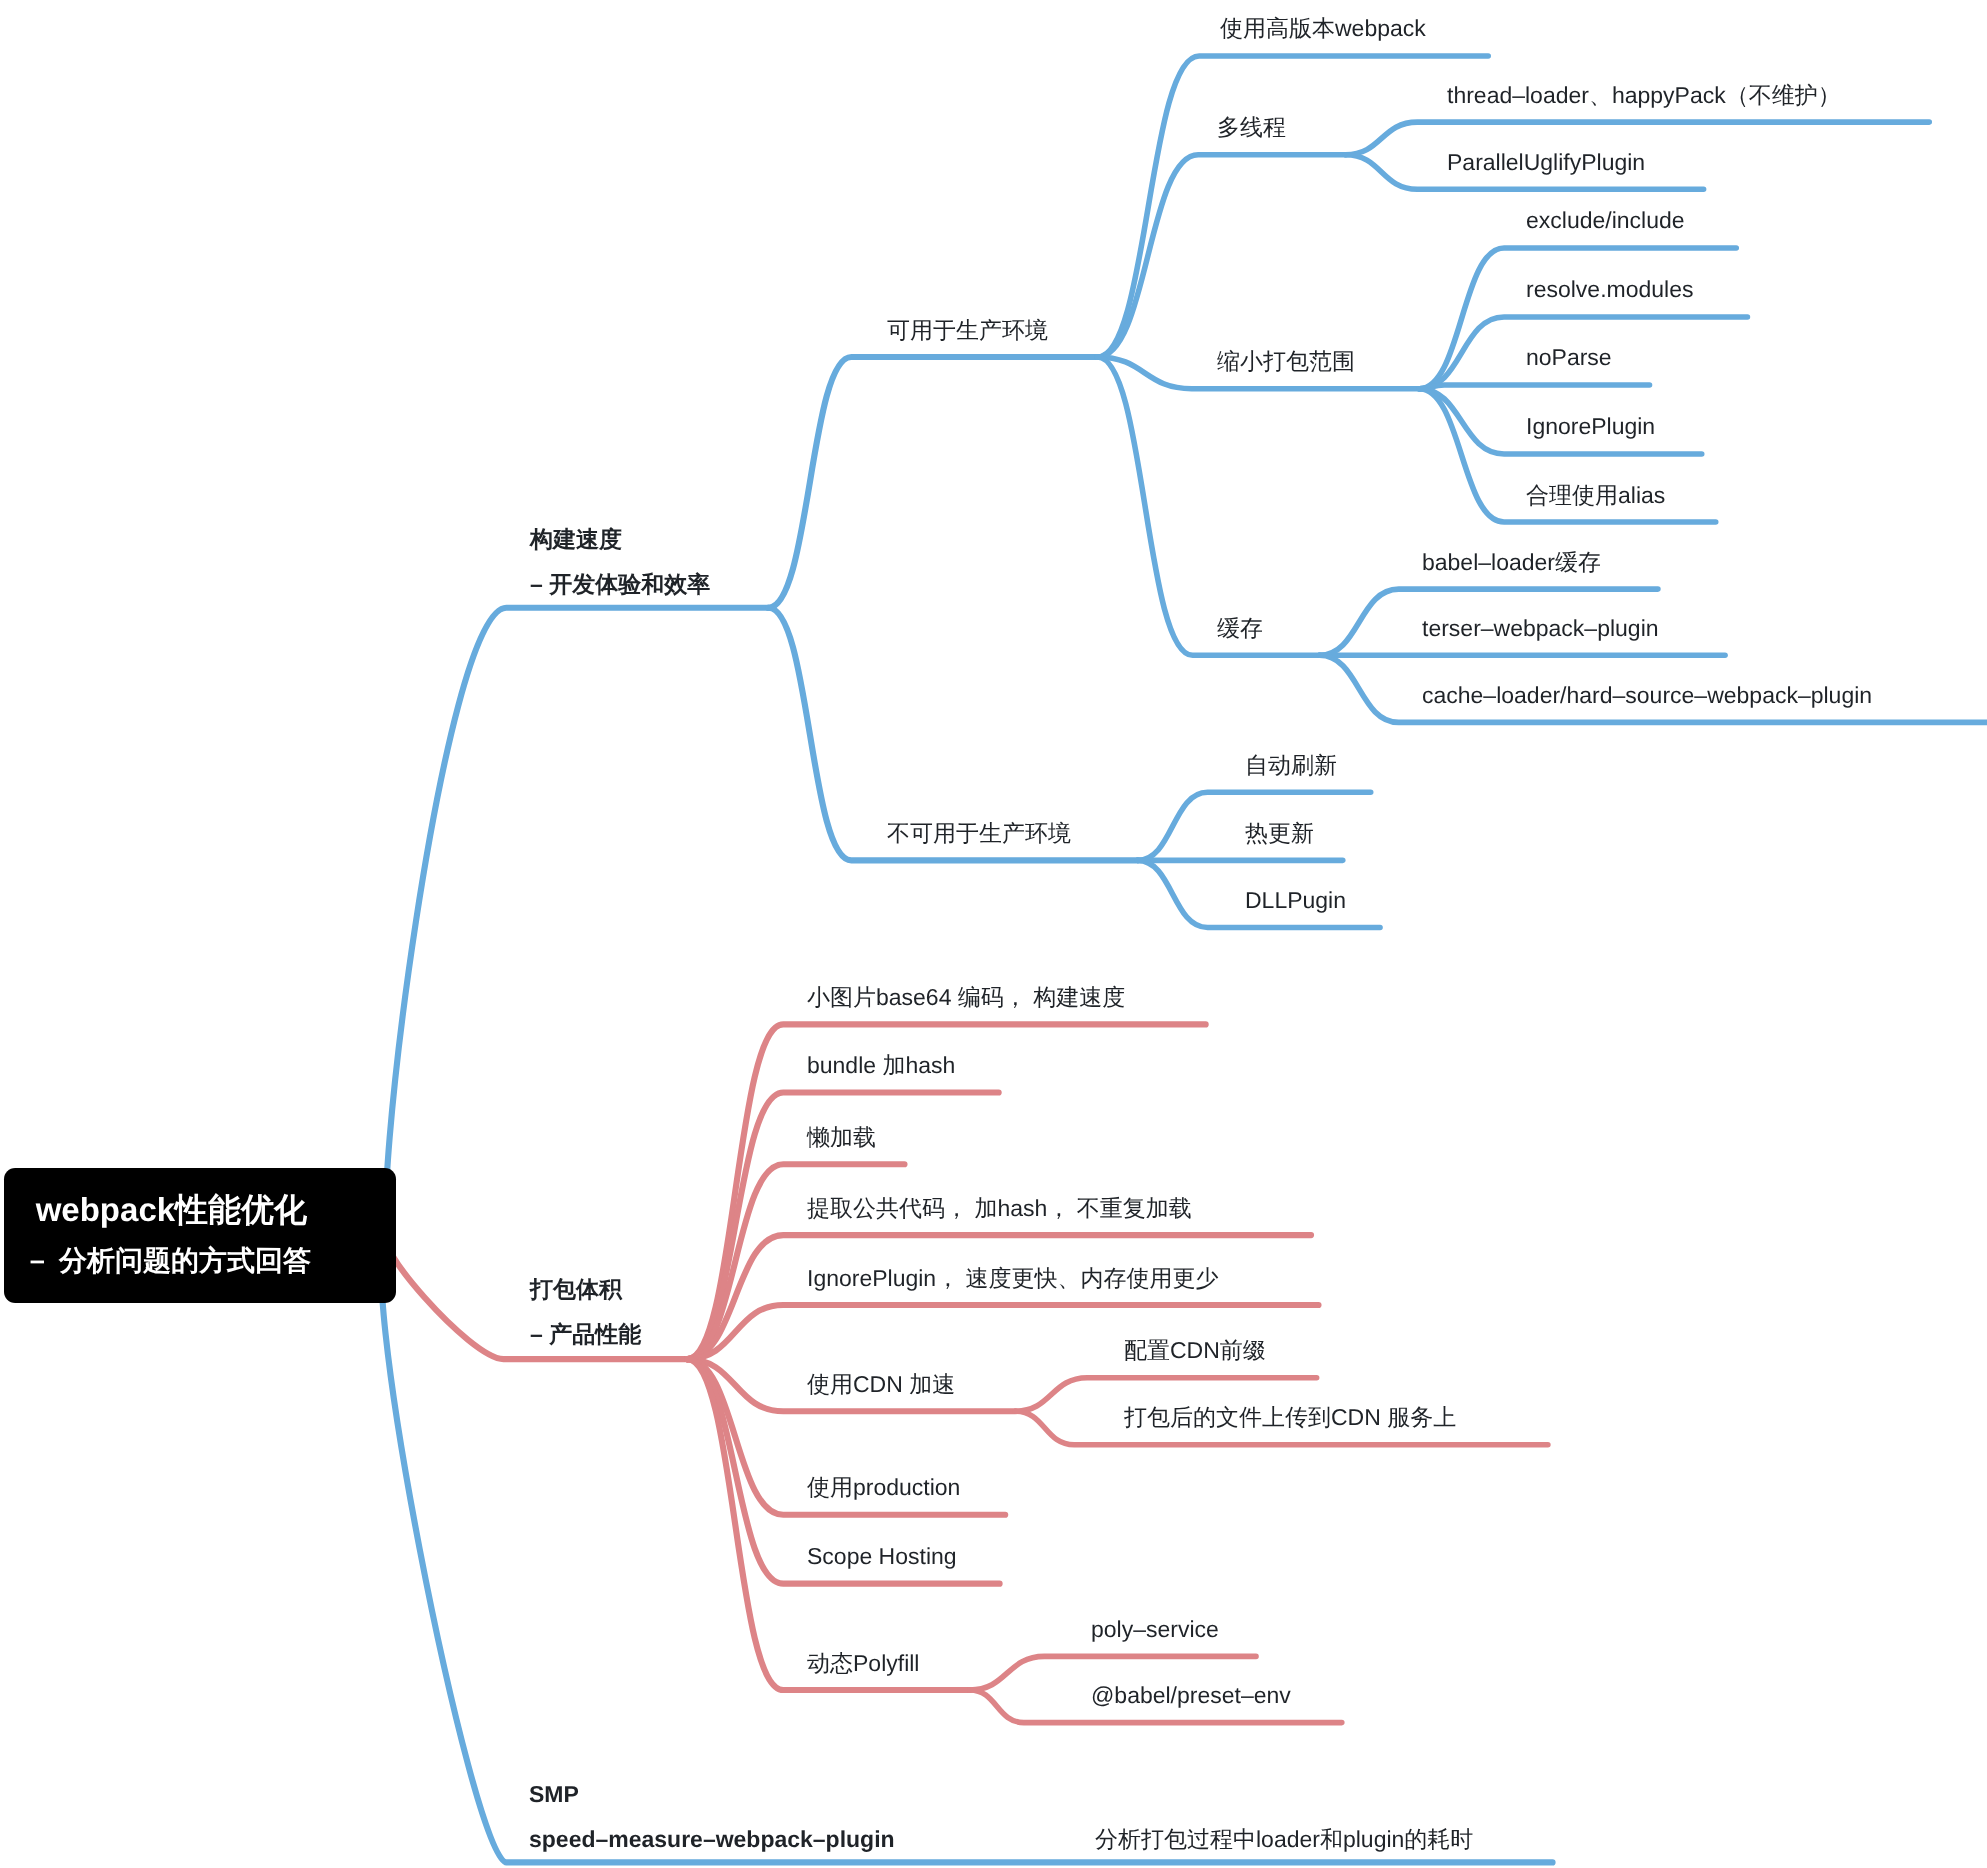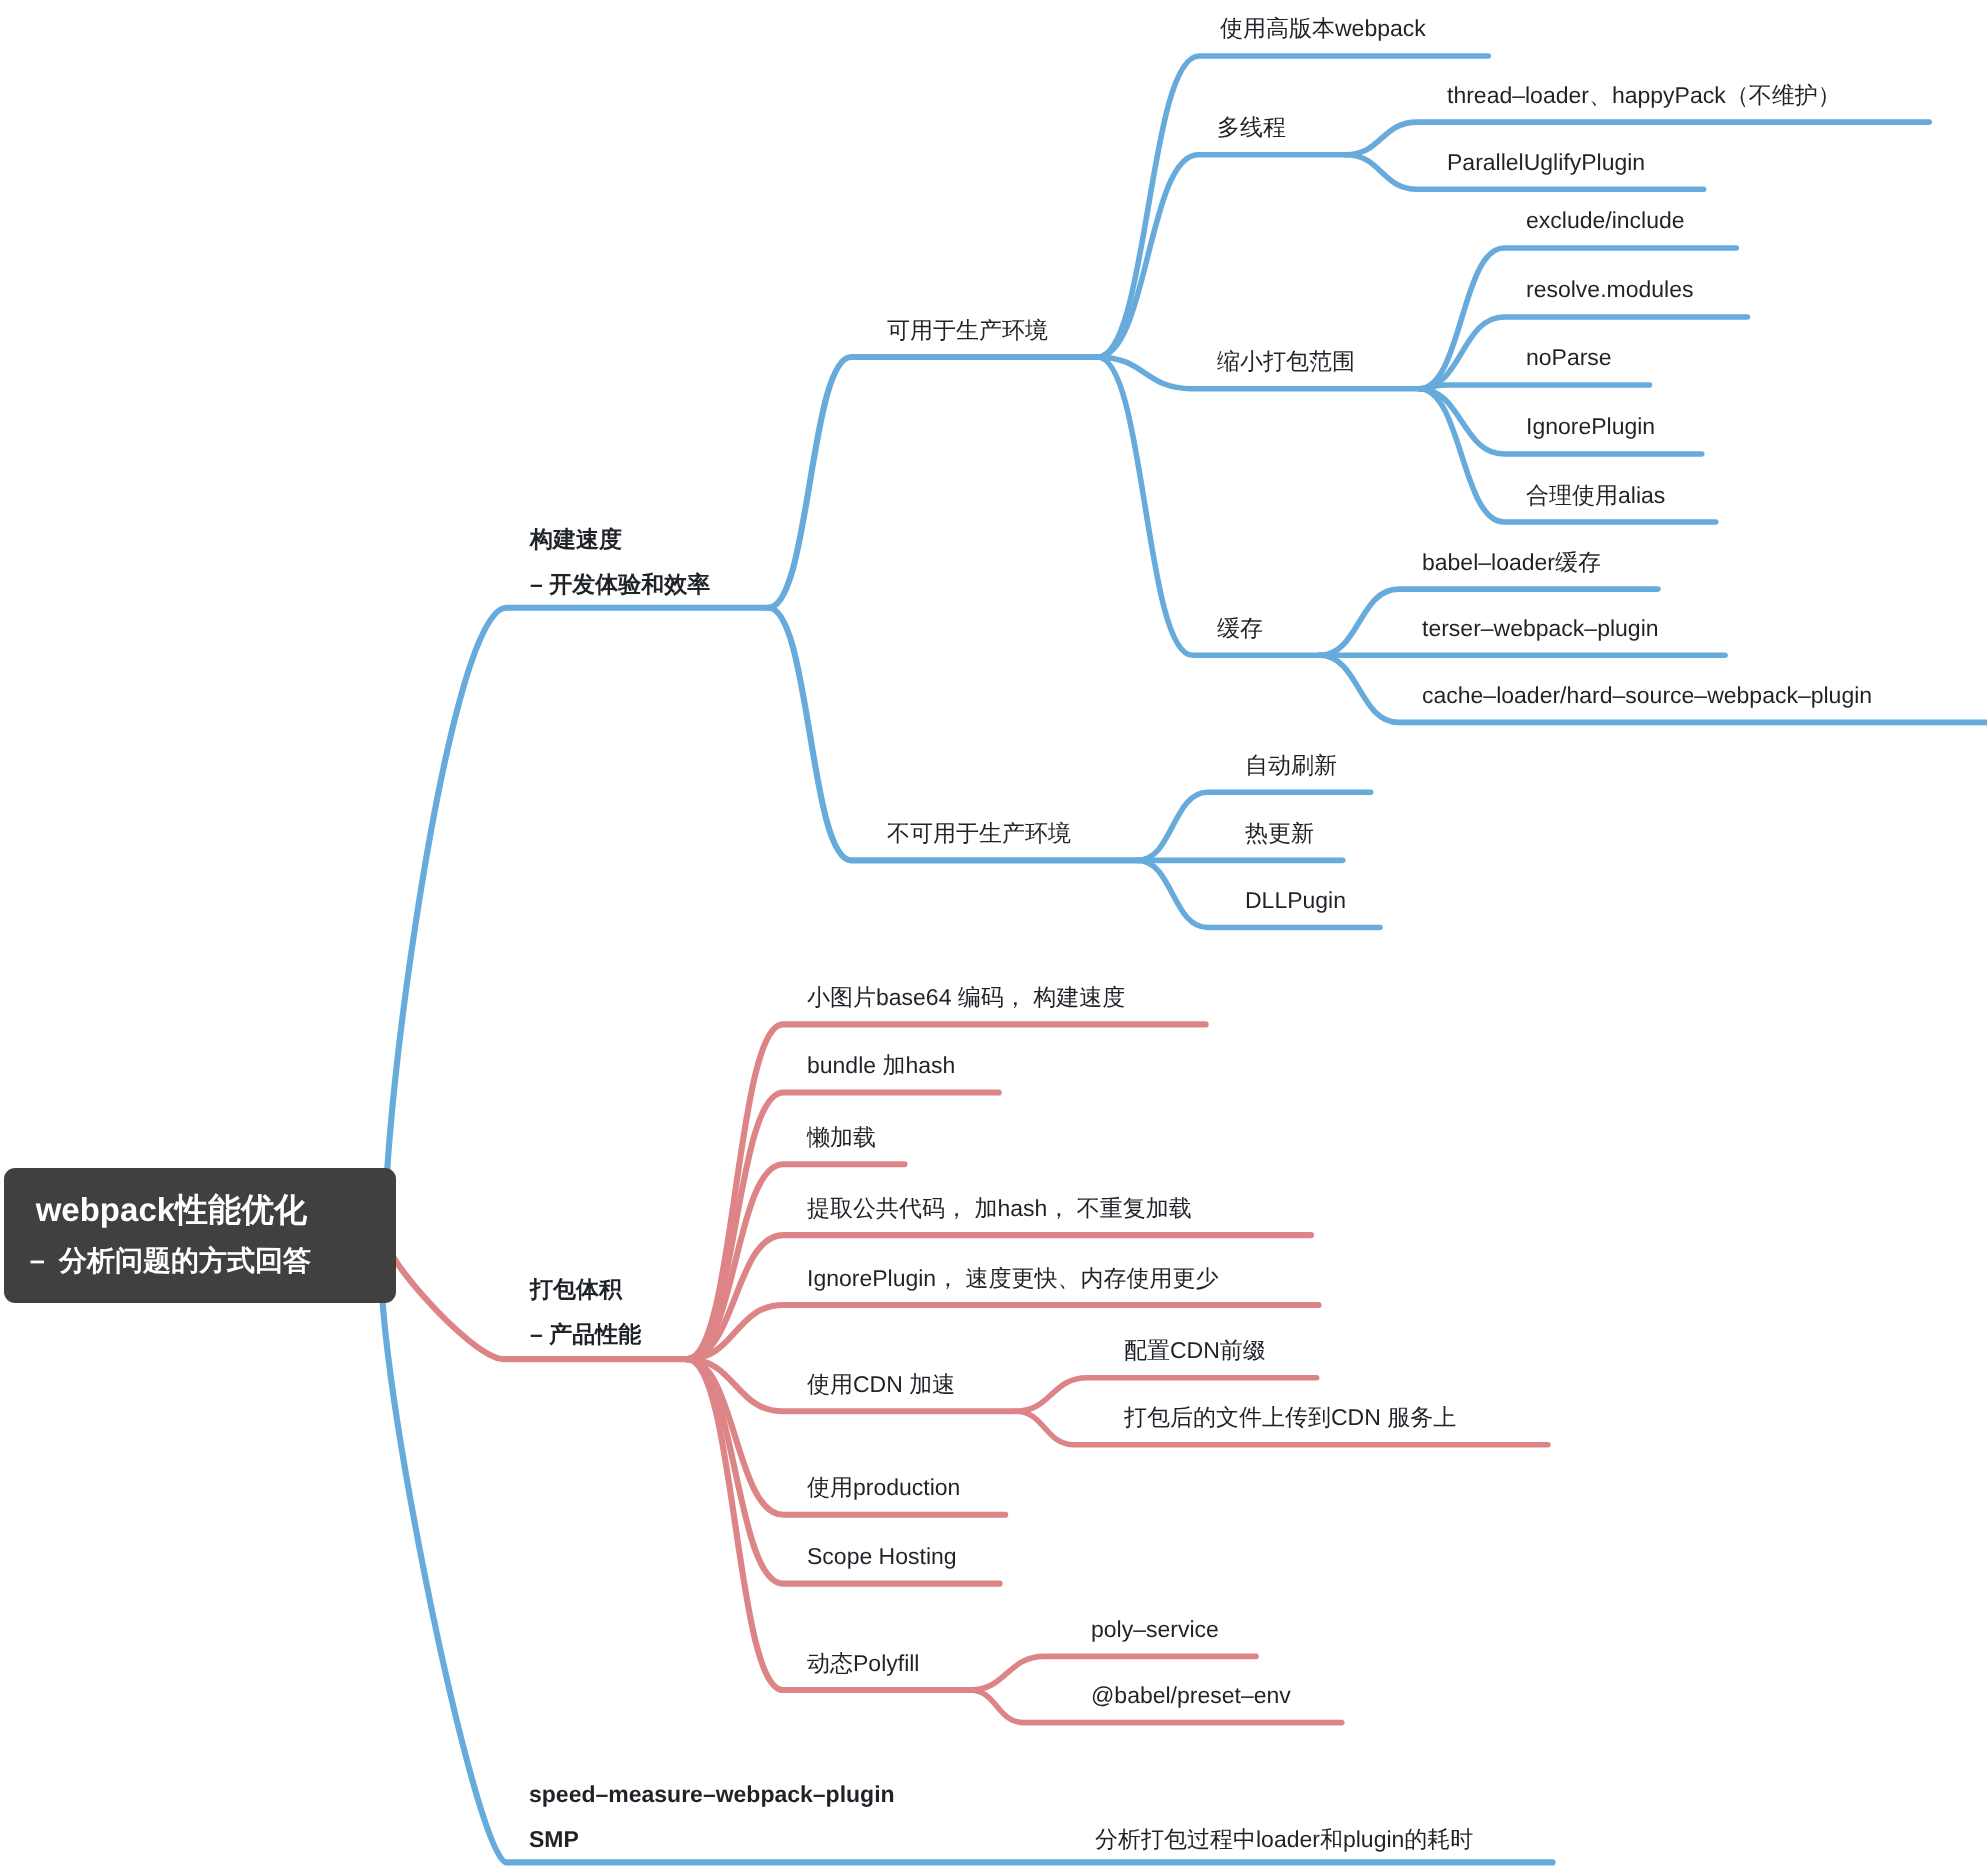--- a/index.html
+++ b/index.html
@@ -10,21 +10,21 @@
     font-family:"Liberation Sans","DejaVu Sans",sans-serif;
   }
   #links { position:absolute; left:0; top:0; width:1988px; height:1868px; }
   #links .link { fill:none; stroke-linecap:round; stroke-linejoin:round; }
   .lbl {
     position:absolute; white-space:pre; color:#1f2328;
     font-size:23px; line-height:41px; letter-spacing:0;
   }
   .lbl.b { font-weight:700; }
   #rootbox {
-    position:absolute; background:#404040; color:#ffffff; font-weight:700;
+    position:absolute; background:#000000; color:#ffffff; font-weight:700;
   }
   #rootbox .rl { position:absolute; white-space:pre; }
 </style>
 </head>
 <body>
 
 <div id="stage">
 
   <svg id="links" viewBox="0 0 2132 2004" preserveAspectRatio="none">
     <path class="link blue" d="M 418 1326 C 394 1326, 475 652, 543 652 L 824 652" stroke="#67abdd" stroke-width="6.6"></path>
@@ -64,21 +64,21 @@
     <path class="link red" d="M 1040 1813 C 1069.0 1813, 1069.0 1848, 1098 1848 L 1439 1848" stroke="#dd8487" stroke-width="6.0"></path>
   </svg>
 
   <div id="rootbox" style="left:3.7px;top:1168px;width:392px;height:135px;border-radius:11.2px">
       <div class="rl" style="left:32px;top:19.6px;font-size:33px">webpack性能优化</div>
       <div class="rl" style="left:19.6px;top:75px;font-size:28px">－ 分析问题的方式回答</div>
     </div>
 
   <div class="lbl b" style="left:530px;top:517px;line-height:45px"><div>构建速度</div><div>– 开发体验和效率</div></div>
   <div class="lbl b" style="left:530px;top:1267px;line-height:45px"><div>打包体积</div><div>– 产品性能</div></div>
-  <div class="lbl b" style="left:529px;top:1772px;line-height:45px"><div>speed–measure–webpack–plugin</div><div>SMP</div></div>
+  <div class="lbl b" style="left:529px;top:1772px;line-height:45px"><div>SMP</div><div>speed–measure–webpack–plugin</div></div>
   <div class="lbl" style="left:1095px;top:1817px;line-height:45px">分析打包过程中loader和plugin的耗时</div>
   <div class="lbl" style="left:887px;top:310px;line-height:41px"><div>可用于生产环境</div></div>
   <div class="lbl" style="left:887px;top:813px;line-height:41px"><div>不可用于生产环境</div></div>
   <div class="lbl" style="left:1220px;top:8.4px;line-height:41px"><div>使用高版本webpack</div></div>
   <div class="lbl" style="left:1217px;top:107px;line-height:41px"><div>多线程</div></div>
   <div class="lbl" style="left:1217px;top:341px;line-height:41px"><div>缩小打包范围</div></div>
   <div class="lbl" style="left:1217px;top:608px;line-height:41px"><div>缓存</div></div>
   <div class="lbl" style="left:1447px;top:75px;line-height:41px"><div>thread–loader、happyPack（不维护）</div></div>
   <div class="lbl" style="left:1447px;top:142px;line-height:41px"><div>ParallelUglifyPlugin</div></div>
   <div class="lbl" style="left:1526px;top:200px;line-height:41px"><div>exclude/include</div></div>

